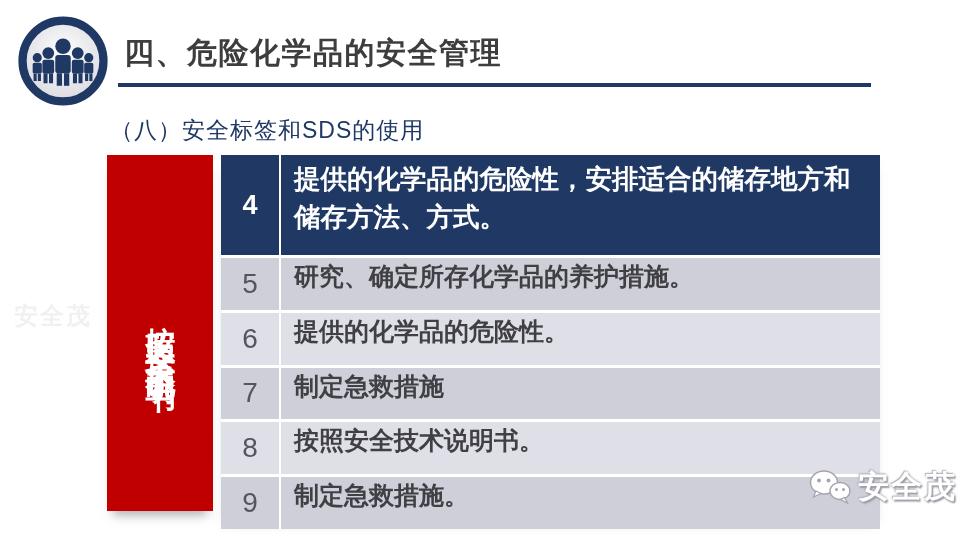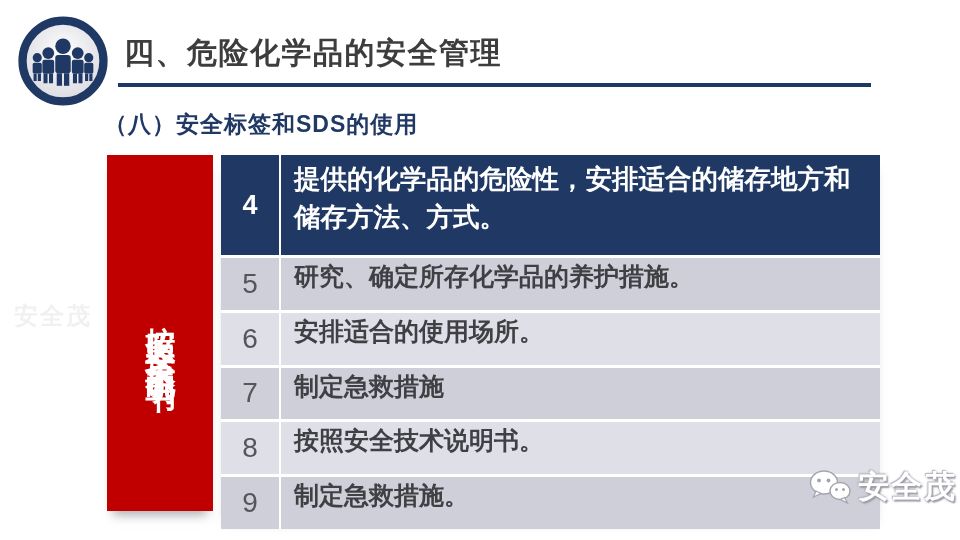--- a/index.html
+++ b/index.html
@@ -8,22 +8,22 @@
     font-family:"Liberation Sans","DejaVu Sans",sans-serif;
   }
   
   .badge{position:absolute;left:17px;top:15px;width:92px;height:92px;}
   .page-title{
     position:absolute;left:124px;top:33px;margin:0;
     font-size:30px;font-weight:bold;color:#3d3d3d;letter-spacing:1.5px;white-space:nowrap;text-align:center;
   }
   .title-rule{position:absolute;left:118px;top:83px;width:753px;height:4px;background:#1f3864;}
   .subtitle{
-    position:absolute;left:96px;top:101px;margin:8px;
-    font-size:23px;font-weight:bold;color:#1f3864;letter-spacing:1px;white-space:nowrap;
+    position:absolute;left:96px;top:101px;margin:14px;
+    font-size:23px;font-weight:normal;color:#1f3864;letter-spacing:1px;white-space:nowrap;
   }
   
   .faint-wm{
     position:absolute;left:14px;top:300px;font-size:24px;font-weight:bold;
     color:#7a7a86;opacity:0.10;letter-spacing:2px;
   }
   
   .side-label{
     position:absolute;left:107px;top:155px;width:106px;height:356px;
     background:#c00000;color:#ffffff;
@@ -105,21 +105,21 @@
     <div class="row hl">
       <div class="num">4</div>
       <div class="cell">提供的化学品的危险性，安排适合的储存地方和储存方法、方式。</div>
     </div>
     <div class="row">
       <div class="num">5</div>
       <div class="cell">研究、确定所存化学品的养护措施。</div>
     </div>
     <div class="row alt">
       <div class="num">6</div>
-      <div class="cell">安排适合的使用场所。</div>
+      <div class="cell">提供的化学品的危险性。</div>
     </div>
     <div class="row">
       <div class="num">7</div>
       <div class="cell">制定急救措施</div>
     </div>
     <div class="row alt">
       <div class="num">8</div>
       <div class="cell">按照安全技术说明书。</div>
     </div>
     <div class="row">

